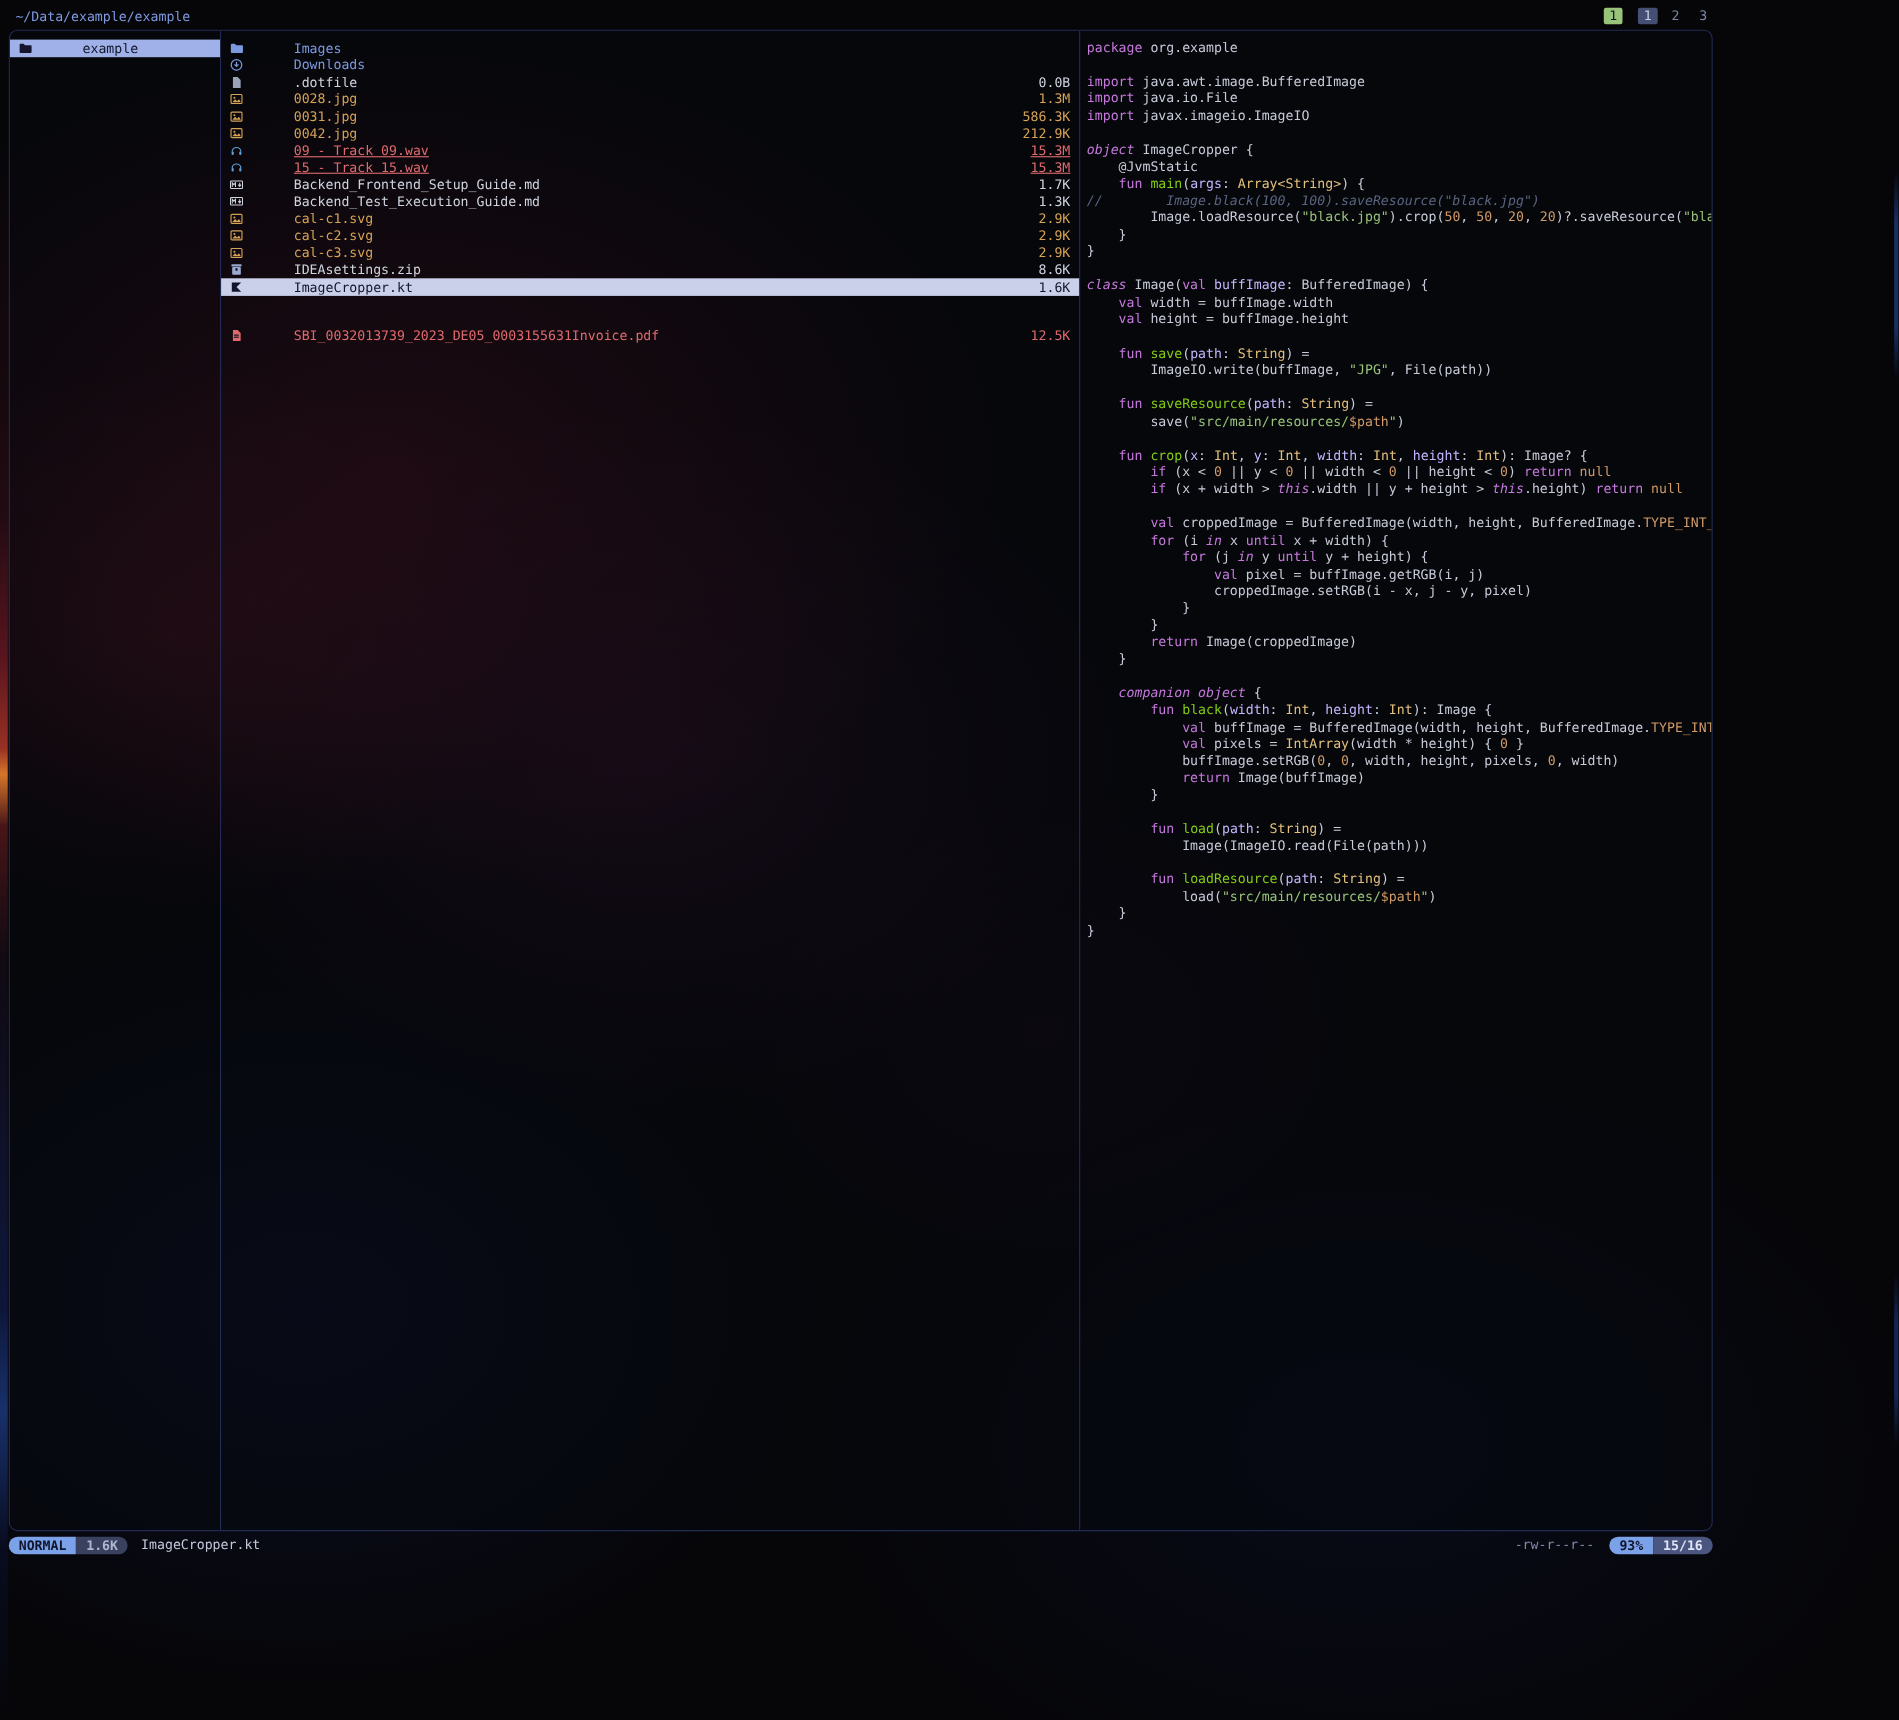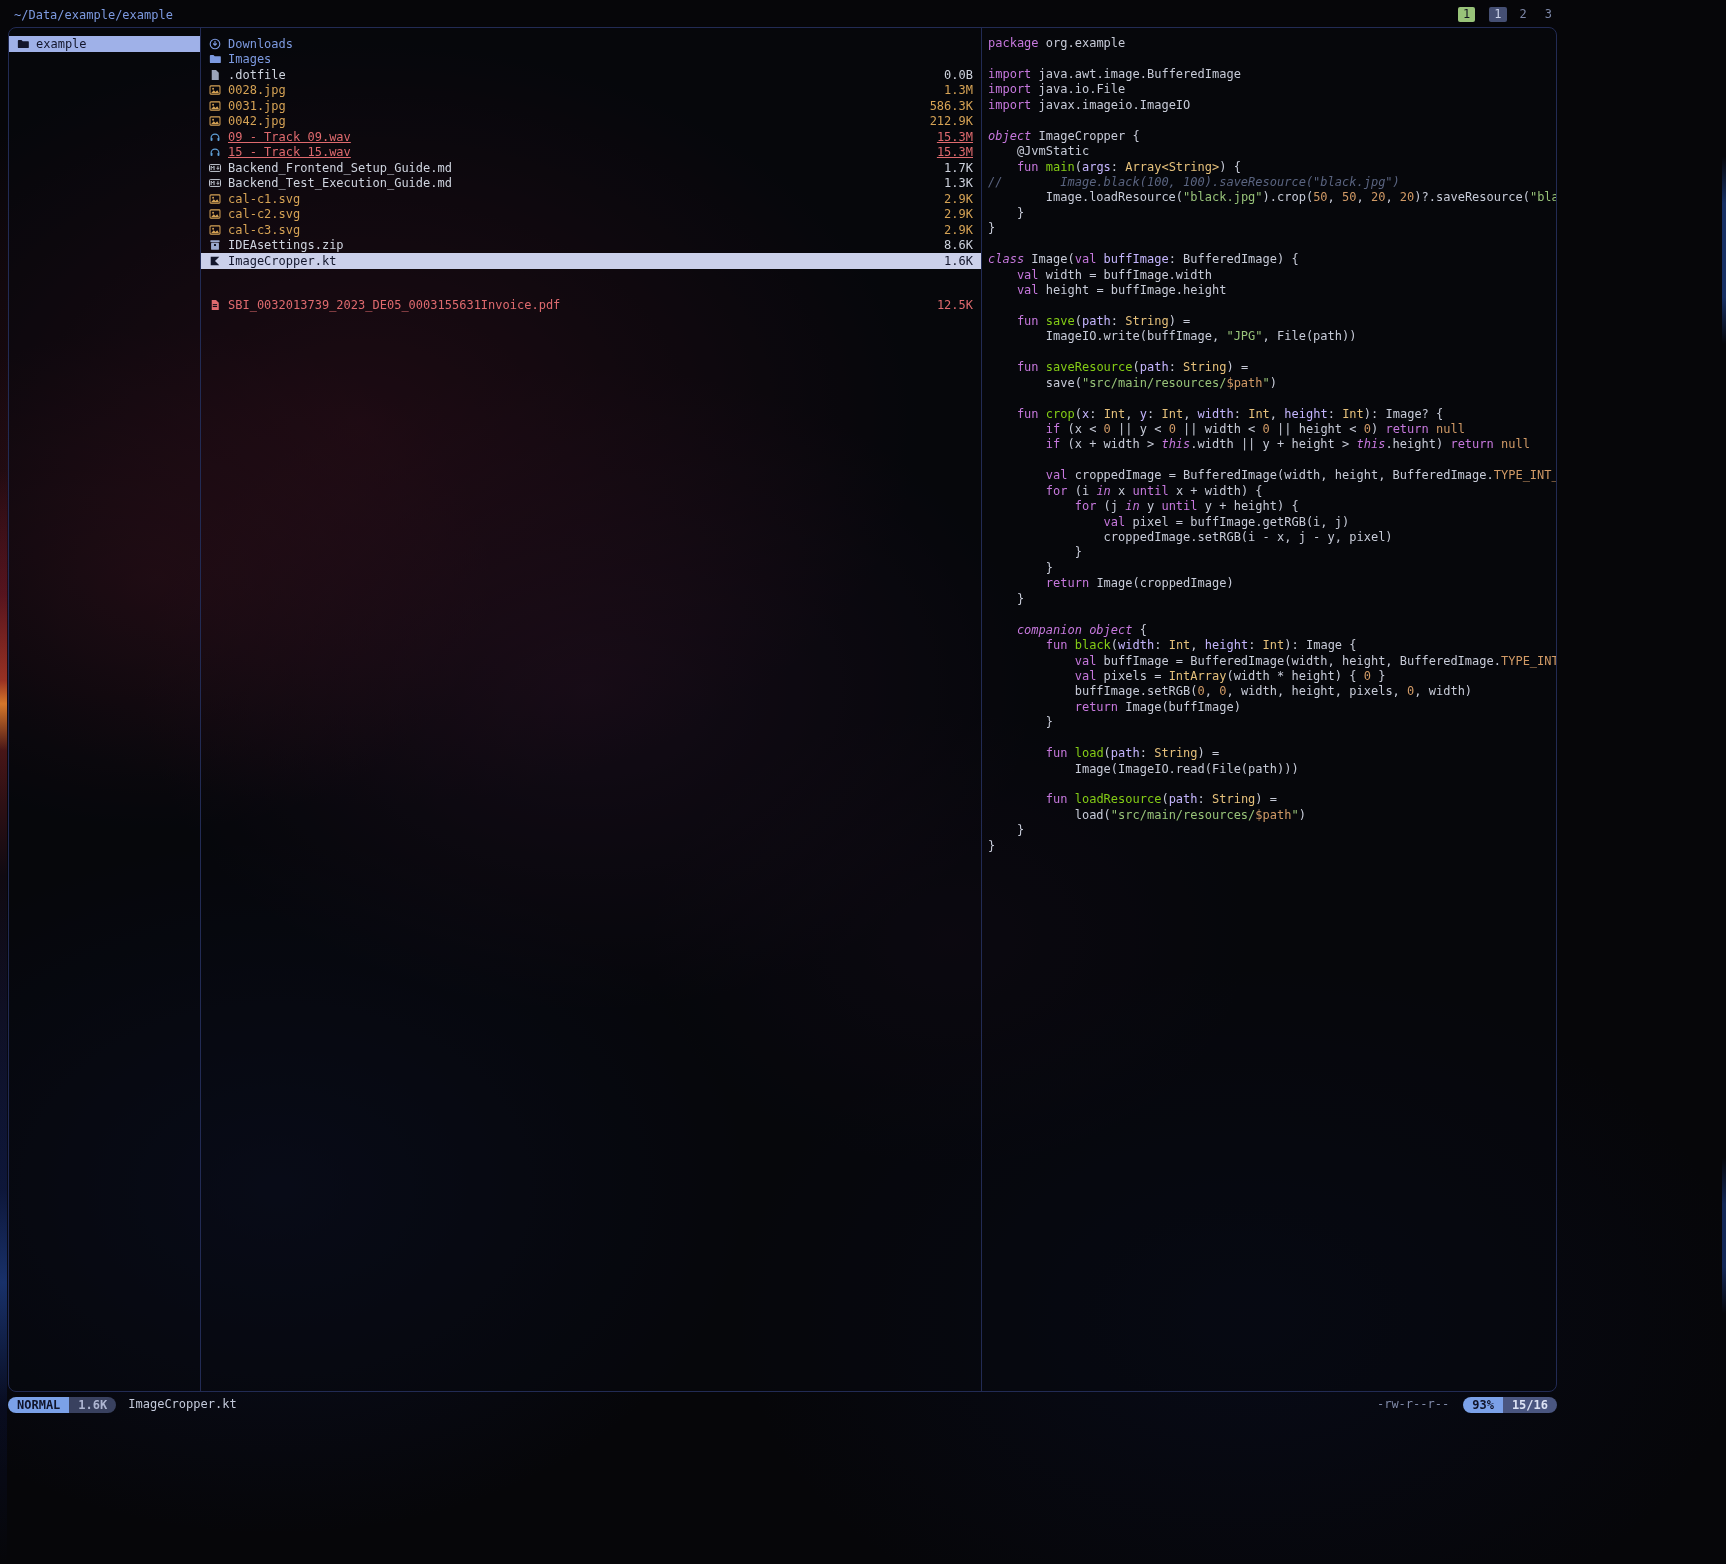--- a/index.html
+++ b/index.html
@@ -51,21 +51,21 @@
     background:rgba(6,7,14,0.5);
     display:flex; overflow:hidden;
   }
   .panel { height:100%; }
   .panel-parent { width:192px; border-right:1px solid #222b54; padding-top:8px; }
   .panel-files  { width:781px; border-right:1px solid #222b54; padding-top:8px; }
   .panel-preview{ flex:1; padding:8px 0 0 6px; overflow:hidden; }
 
   .frow {
     height:15.5px; display:flex; align-items:center;
-    padding:0 8px; font-size:12px; white-space:nowrap; overflow:hidden;
+    padding:0 8px; font-size:12px; white-space:nowrap; overflow:hidden;gap:39px;
   }
   .frow .ficon { width:12px; height:12px; flex:0 0 12px; margin-right:7px; }
   .frow .fname { flex:1 1 auto; overflow:hidden; }
   .frow .fsize { flex:0 0 auto; text-align:right; }
   .c-dir   { color:#7d9ae0; }
   .c-plain { color:#ced3de; }
   .c-image { color:#d6a355; }
   .c-audio { color:#df6a6e;text-decoration:underline; }
   .c-pdf   { color:#df6a6e;margin-top:29px; }
   .ficon[data-name="audio-icon"]    { color:#5f9fd6; }
@@ -172,31 +172,31 @@
     <div class="panel panel-parent" data-name="parent-dir-panel" id="parent-list">
         <div class="frow prow selected" data-name="parent-dir-row">
           <svg class="ficon" data-name="folder-icon">
             <use href="#i-folder"></use>
           </svg>
           <span class="fname" data-name="file-name">example</span>
         </div>
       </div>
     <div class="panel panel-files" data-name="file-list-panel" id="file-list">
         <div class="frow c-dir" data-name="file-row">
+          <svg class="ficon" data-name="folder-icon">
+            <use href="#i-folder"></use>
+          </svg>
+          <span class="fname" data-name="file-name">Images</span>
+          <span class="fsize" data-name="file-size"></span>
+        </div>
+        <div class="frow c-dir" data-name="file-row">
           <svg class="ficon" data-name="download-icon">
             <use href="#i-download"></use>
           </svg>
           <span class="fname" data-name="file-name">Downloads</span>
-          <span class="fsize" data-name="file-size"></span>
-        </div>
-        <div class="frow c-dir" data-name="file-row">
-          <svg class="ficon" data-name="folder-icon">
-            <use href="#i-folder"></use>
-          </svg>
-          <span class="fname" data-name="file-name">Images</span>
           <span class="fsize" data-name="file-size"></span>
         </div>
         <div class="frow c-plain" data-name="file-row">
           <svg class="ficon" data-name="file-icon">
             <use href="#i-file"></use>
           </svg>
           <span class="fname" data-name="file-name">.dotfile</span>
           <span class="fsize" data-name="file-size">0.0B</span>
         </div>
         <div class="frow c-image" data-name="file-row">

